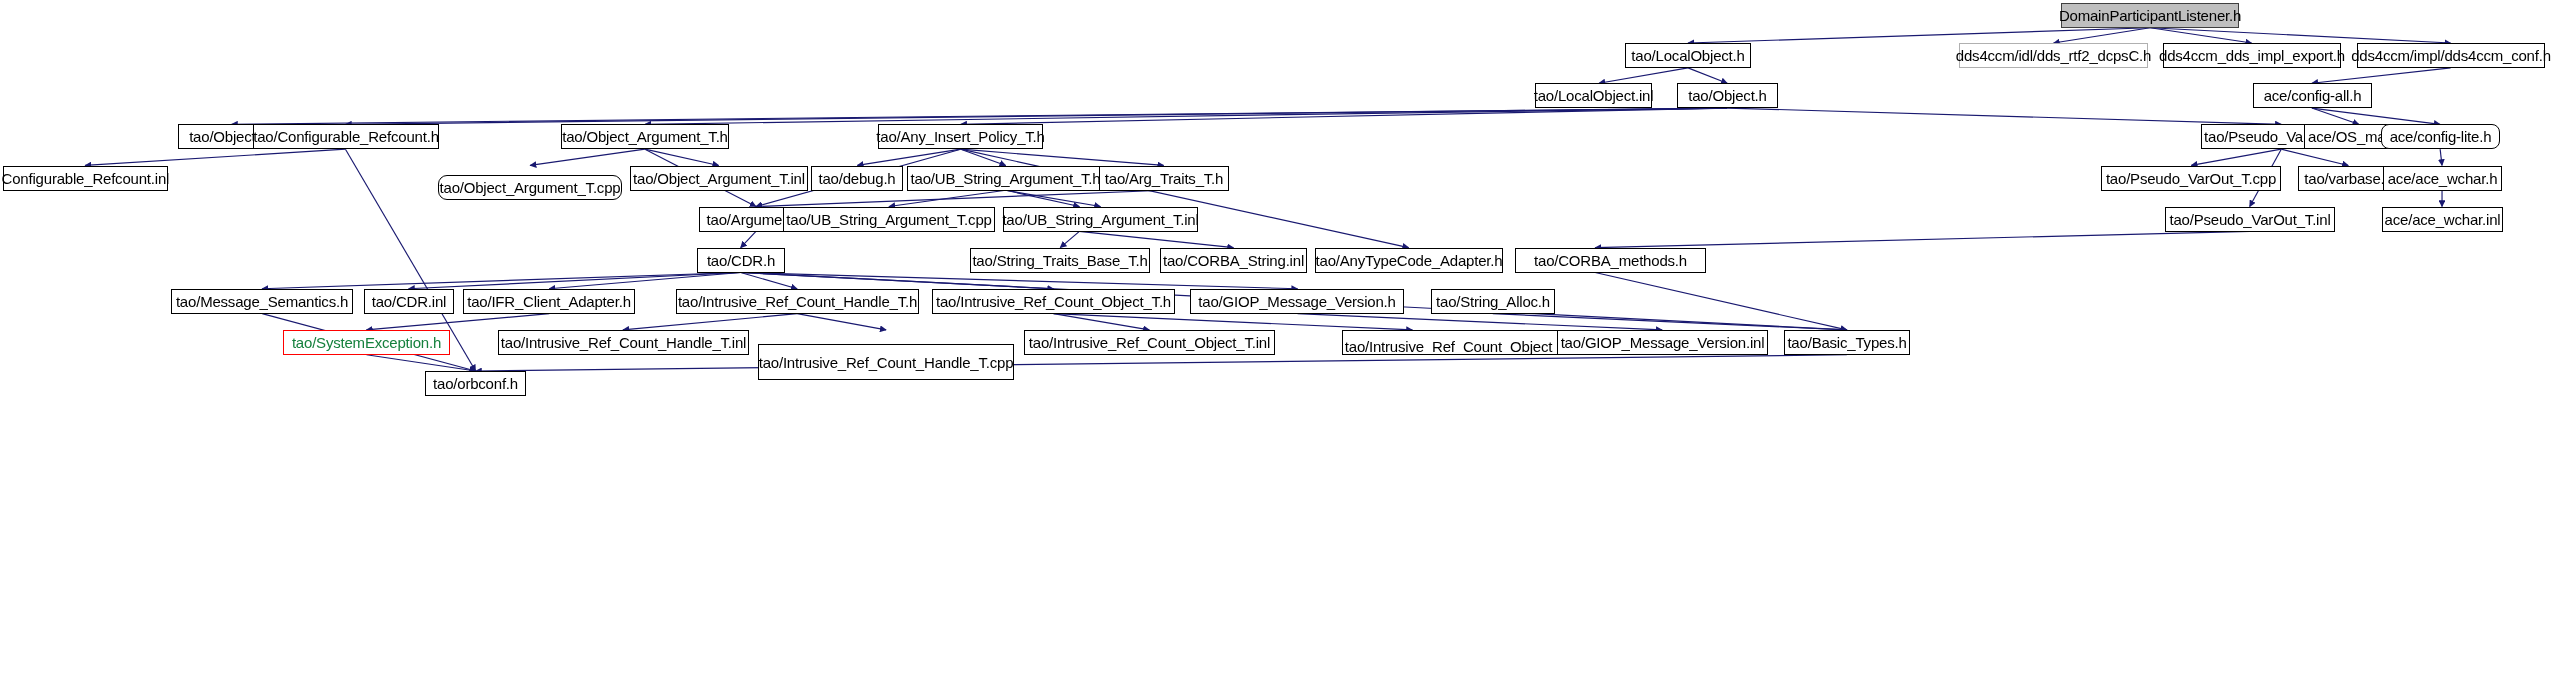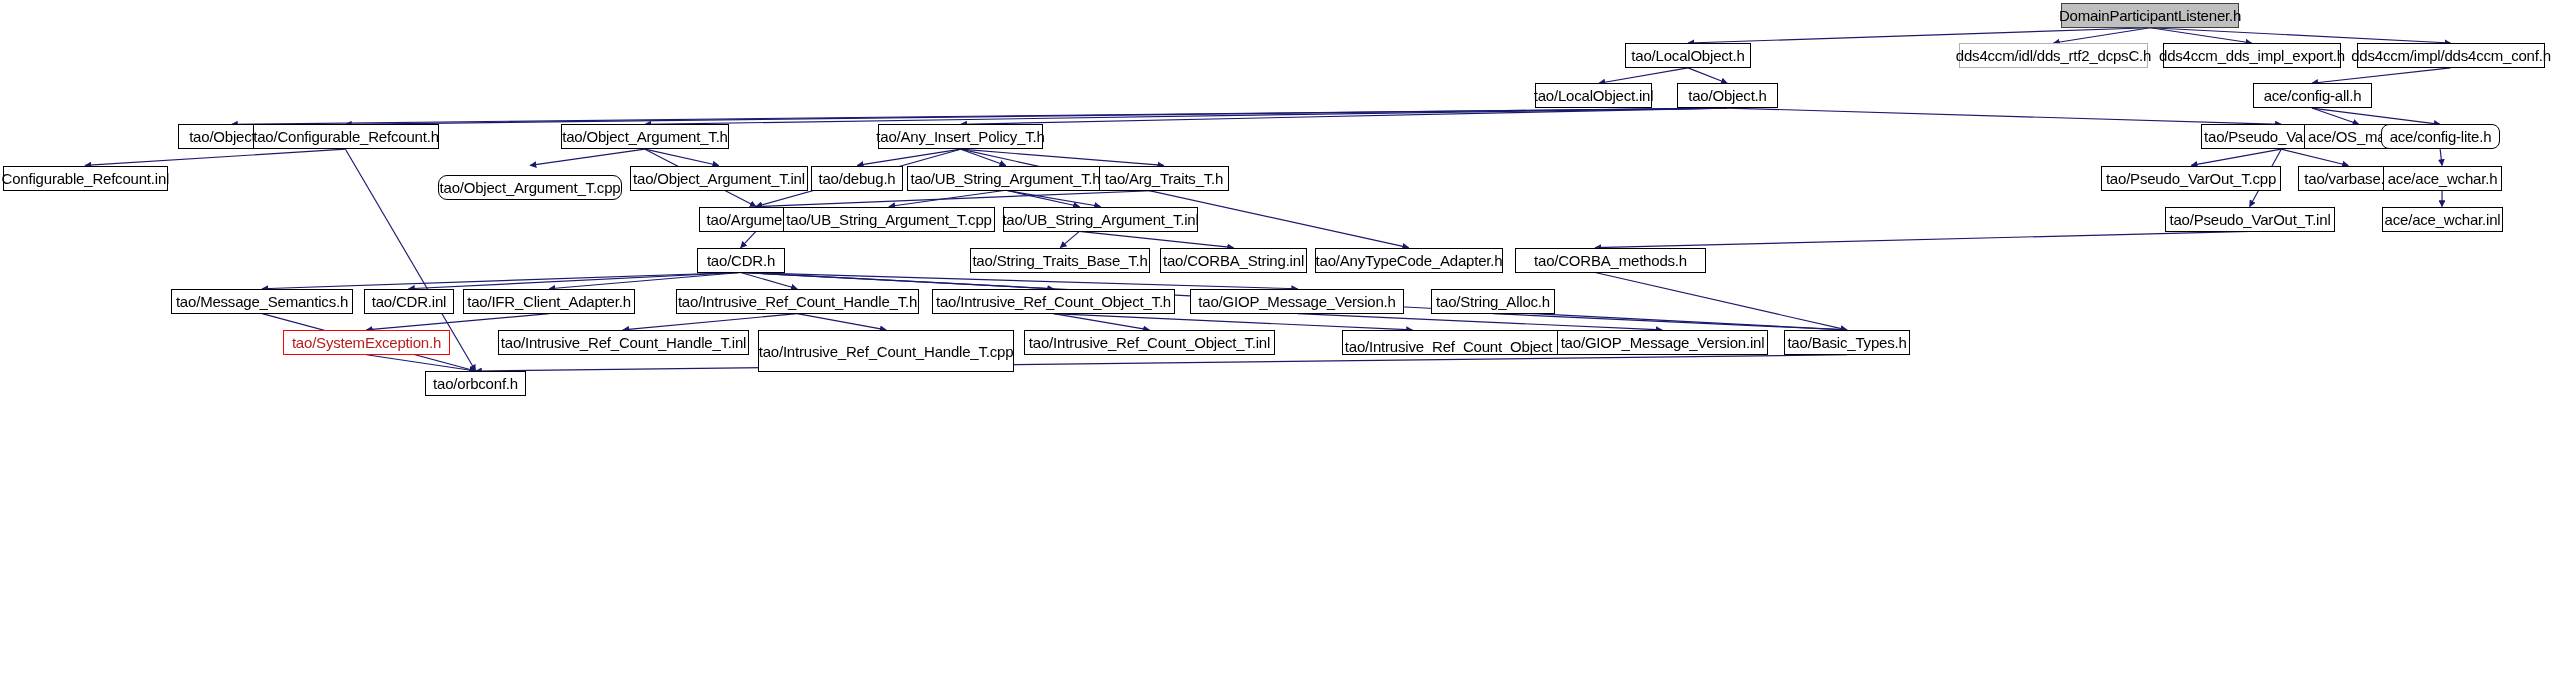--- a/index.html
+++ b/index.html
@@ -41,21 +41,21 @@
   .node.root {
     background: #bfbfbf;
     border: 1px solid #404040;
   }
   .node.ext {
     border: 1px solid #b0b0b0;
     color: #000000;
   }
   .node.warn {
     border: 1px solid #ff0000;
-    color: #b91c1c;
+    color: #15803d;
   }
 </style>
 </head>
 <body>
 
 <div id="graph">
   <svg id="edges" viewBox="0 0 2692 709" preserveAspectRatio="none">
     <defs>
       <marker id="arrow" viewBox="0 0 10 10" refX="9" refY="5" markerWidth="6" markerHeight="6" orient="auto-start-reverse">
         <path d="M 0 0 L 10 5 L 0 10 z" fill="#191970"></path>
@@ -245,21 +245,21 @@
       </div>
       <div class="node" style="left: 1431px; top: 289px; width: 124px; height: 25px;">
         <span>tao/String_Alloc.h</span>
       </div>
       <div class="node warn" style="left: 283px; top: 330px; width: 167px; height: 25px;">
         <span>tao/SystemException.h</span>
       </div>
       <div class="node" style="left: 498px; top: 330px; width: 251px; height: 25px;">
         <span>tao/Intrusive_Ref_Count_Handle_T.inl</span>
       </div>
-      <div class="node" style="left: 758px; top: 330px; width: 256px; height: 42px;">
+      <div class="node" style="left: 758px; top: 344px; width: 256px; height: 36px;">
         <span>tao/Intrusive_Ref_Count_Handle_T.cpp</span>
       </div>
       <div class="node" style="left: 1024px; top: 330px; width: 251px; height: 25px;">
         <span>tao/Intrusive_Ref_Count_Object_T.inl</span>
       </div>
       <div class="node" style="left: 1342px; top: 330px; width: 256px; height: 25px; align-items: flex-end;">
         <span>tao/Intrusive_Ref_Count_Object_T.cpp</span>
       </div>
       <div class="node" style="left: 1557px; top: 330px; width: 211px; height: 25px;">
         <span>tao/GIOP_Message_Version.inl</span>

